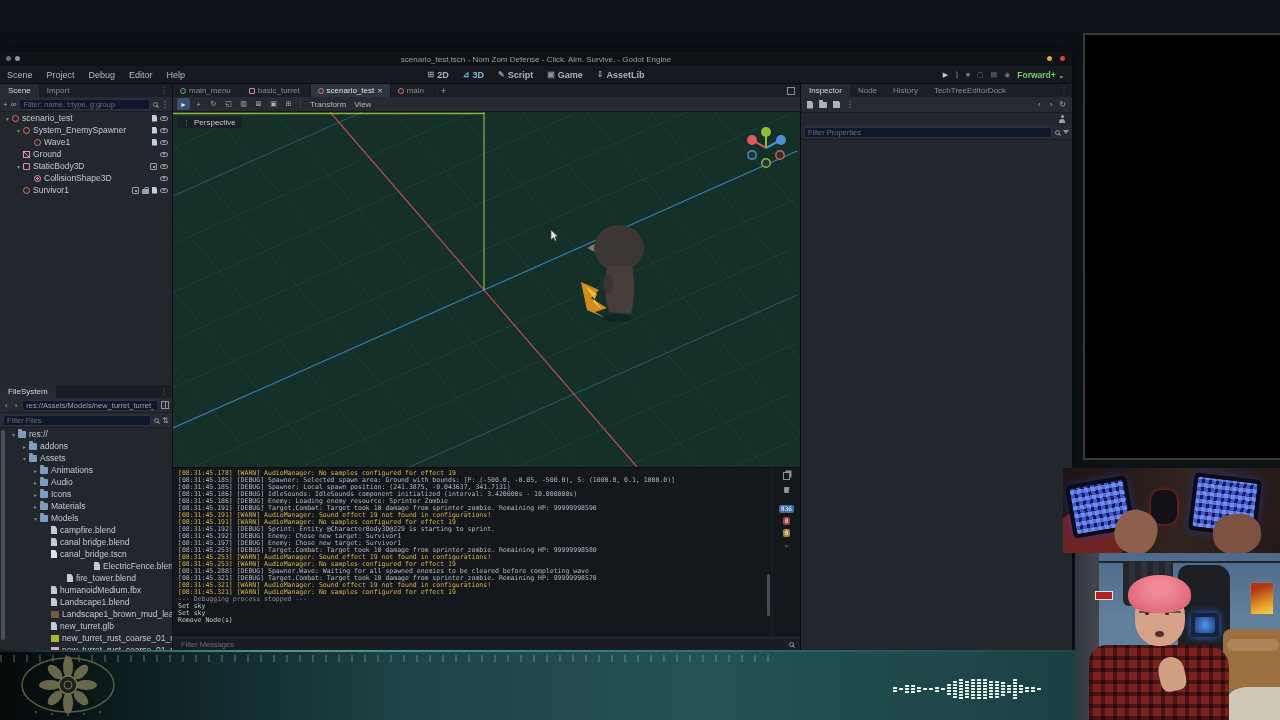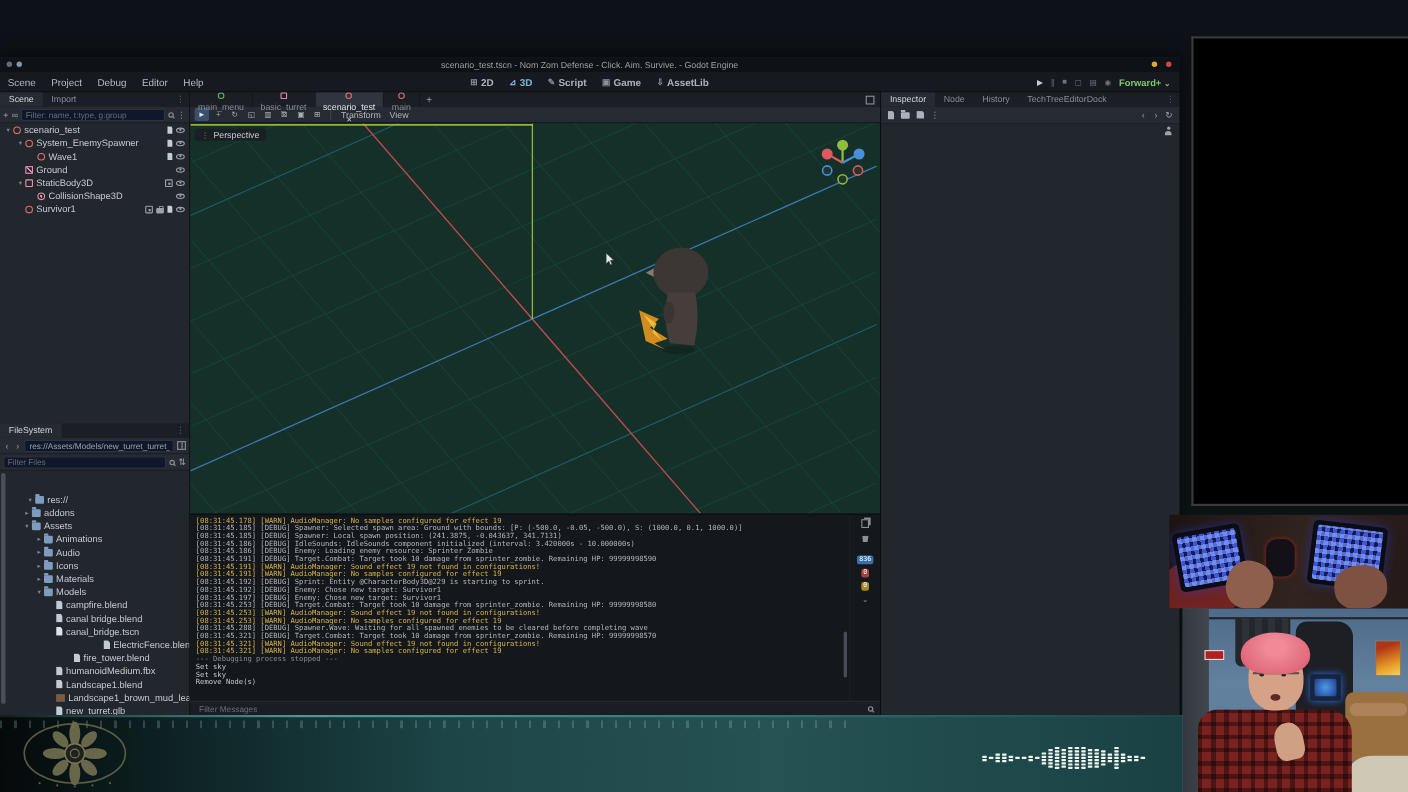--- a/index.html
+++ b/index.html
@@ -68,21 +68,21 @@
   .fi.imgbrown{background:#7a5c40;}
   .fi.imgyellow{background:#a8b820;}
   .fi.imgpink{background:#e8a0d0;}
   .mi-split{width:8px;height:8px;border:1px solid #8a9098;position:relative;flex-shrink:0;}
   .mi-split::after{content:"";position:absolute;left:3px;top:0;width:1px;height:6px;background:#8a9098;}
   .navb{color:#9aa2aa;font-size:8px;padding:0 2px;}
 
   
   .center{width:627px;display:flex;flex-direction:column;background:#1d2127;}
   .stabs{height:13px;background:#1b1f25;display:flex;align-items:center;font-size:8px;color:#858b93;position:relative;flex-shrink:0;}
-  .stab{height:100%;display:flex;align-items:center;gap:3px;padding:0 7px;border-right:1px solid #15181d;flex-direction:column;}
+  .stab{height:100%;display:flex;align-items:center;gap:3px;padding:0 7px;border-right:1px solid #15181d;}
   .stab.active{background:#2f353e;color:#e0e4e8;}
   .stab .close{color:#c6ccd2;font-size:6.5px;}
   .icg,.icr,.icp{width:6px;height:6px;flex-shrink:0;}
   .icg{border:1.5px solid #5fb26a;border-radius:50%;}
   .icr{border:1.5px solid #e06c6c;border-radius:50%;}
   .icp{border:1.5px solid #e08ab0;border-radius:1px;}
   .plus-tab{padding:0 6px;color:#9aa2aa;font-size:9px;}
   .df-ico{position:absolute;right:5px;width:8px;height:8px;border:1px solid #8a9098;}
   .vtool{height:15px;background:#262b33;display:flex;align-items:center;gap:5px;padding:0 4px;font-size:8px;color:#b0b6be;border-bottom:1px solid #14171c;flex-shrink:0;}
   .vtool .tool{width:13px;height:12px;display:flex;align-items:center;justify-content:center;color:#a8b0b8;font-size:7px;border-radius:2px;}
@@ -357,21 +357,21 @@
           </div>
           <div class="toolrow">
             <input class="flt" readonly="" placeholder="Filter Files" style="">
             <span class="mag"></span>
             <span class="tico">⇅</span>
           </div>
           <div class="tree" style="padding-left:6px;">
             <div class="fs-scrollbar"></div>
             <div>
 
-                <div class="trow" style="padding-left: 17px; margin-top: 20px;">
+                <div class="trow" style="padding-left: 3px;">
                   <span class="arr">▾</span>
                   <span class="fi folder"></span>
                   <span>res://</span>
                 </div>
 
                 <div class="trow" style="padding-left: 14px;">
                   <span class="arr">▸</span>
                   <span class="fi folder"></span>
                   <span>addons</span>
                 </div>
@@ -672,20 +672,25 @@
           <span style="color:#9aa2aa;">⋮</span>
           <span style="margin-left:auto;display:flex;gap:5px;align-items:center;">
             <span class="navb">‹</span>
             <span class="navb">›</span>
             <span class="mi-reload">↻</span>
           </span>
         </div>
         <div class="insp-icons" style="height:12px;justify-content:flex-end;background:#22262d;border-bottom:none;">
           <span class="mi-person"></span>
         </div>
+        <div class="toolrow">
+          <input class="flt" readonly="" placeholder="Filter Properties" style="">
+          <span class="mag"></span>
+          <span class="funnel"></span>
+        </div>
         <div class="insp-empty"></div>
       </div>
     </div>
 
     <div style="display:flex;">
       <div style="width:173px;background:#22262d;border-right:1px solid #0b0d10;height:0;"></div>
       <div class="statusbar" style="flex:1;">
         <span style="display:flex;">
 
         <span class="sb-tab active">Output</span>

